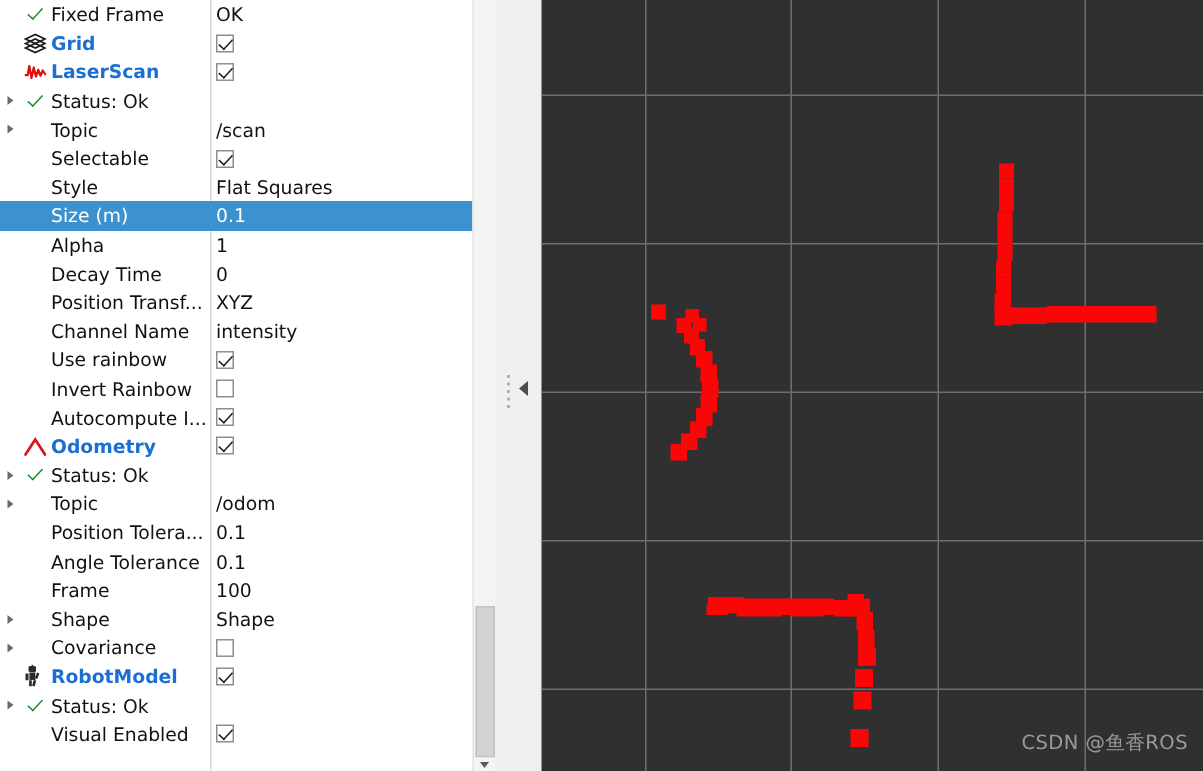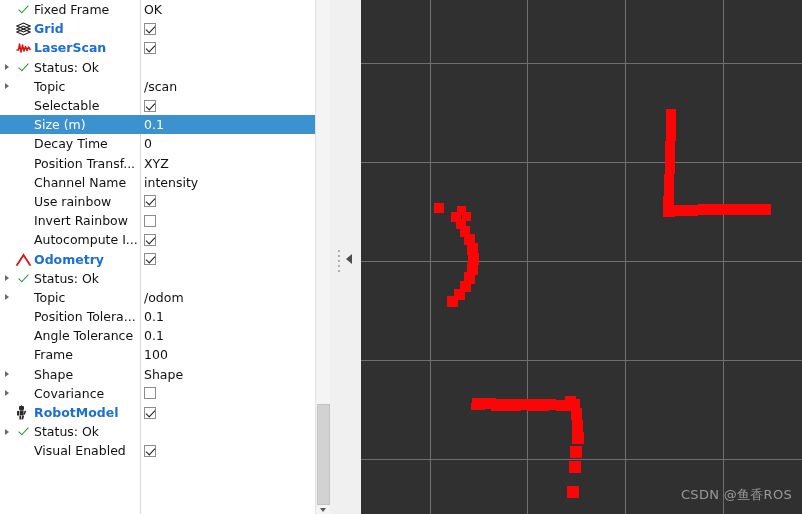--- a/index.html
+++ b/index.html
@@ -182,26 +182,42 @@
           </div>
         </div>
         <div class="row">
           <div class="expander"></div>
           <div class="icoslot"></div>
           <span class="label">Selectable</span>
           <div class="valcell" style="left: 144px;">
             <span class="cbx on"></span>
           </div>
         </div>
+        <div class="row">
+          <div class="expander"></div>
+          <div class="icoslot"></div>
+          <span class="label">Style</span>
+          <div class="valcell" style="left: 144px;">
+            <span class="valtext">Flat Squares</span>
+          </div>
+        </div>
         <div class="row selected">
           <div class="expander"></div>
           <div class="icoslot"></div>
           <span class="label">Size (m)</span>
           <div class="valcell" style="left: 144px;">
             <span class="valtext">0.1</span>
+          </div>
+        </div>
+        <div class="row">
+          <div class="expander"></div>
+          <div class="icoslot"></div>
+          <span class="label">Alpha</span>
+          <div class="valcell" style="left: 144px;">
+            <span class="valtext">1</span>
           </div>
         </div>
         <div class="row">
           <div class="expander"></div>
           <div class="icoslot"></div>
           <span class="label">Decay Time</span>
           <div class="valcell" style="left: 144px;">
             <span class="valtext">0</span>
           </div>
         </div>

